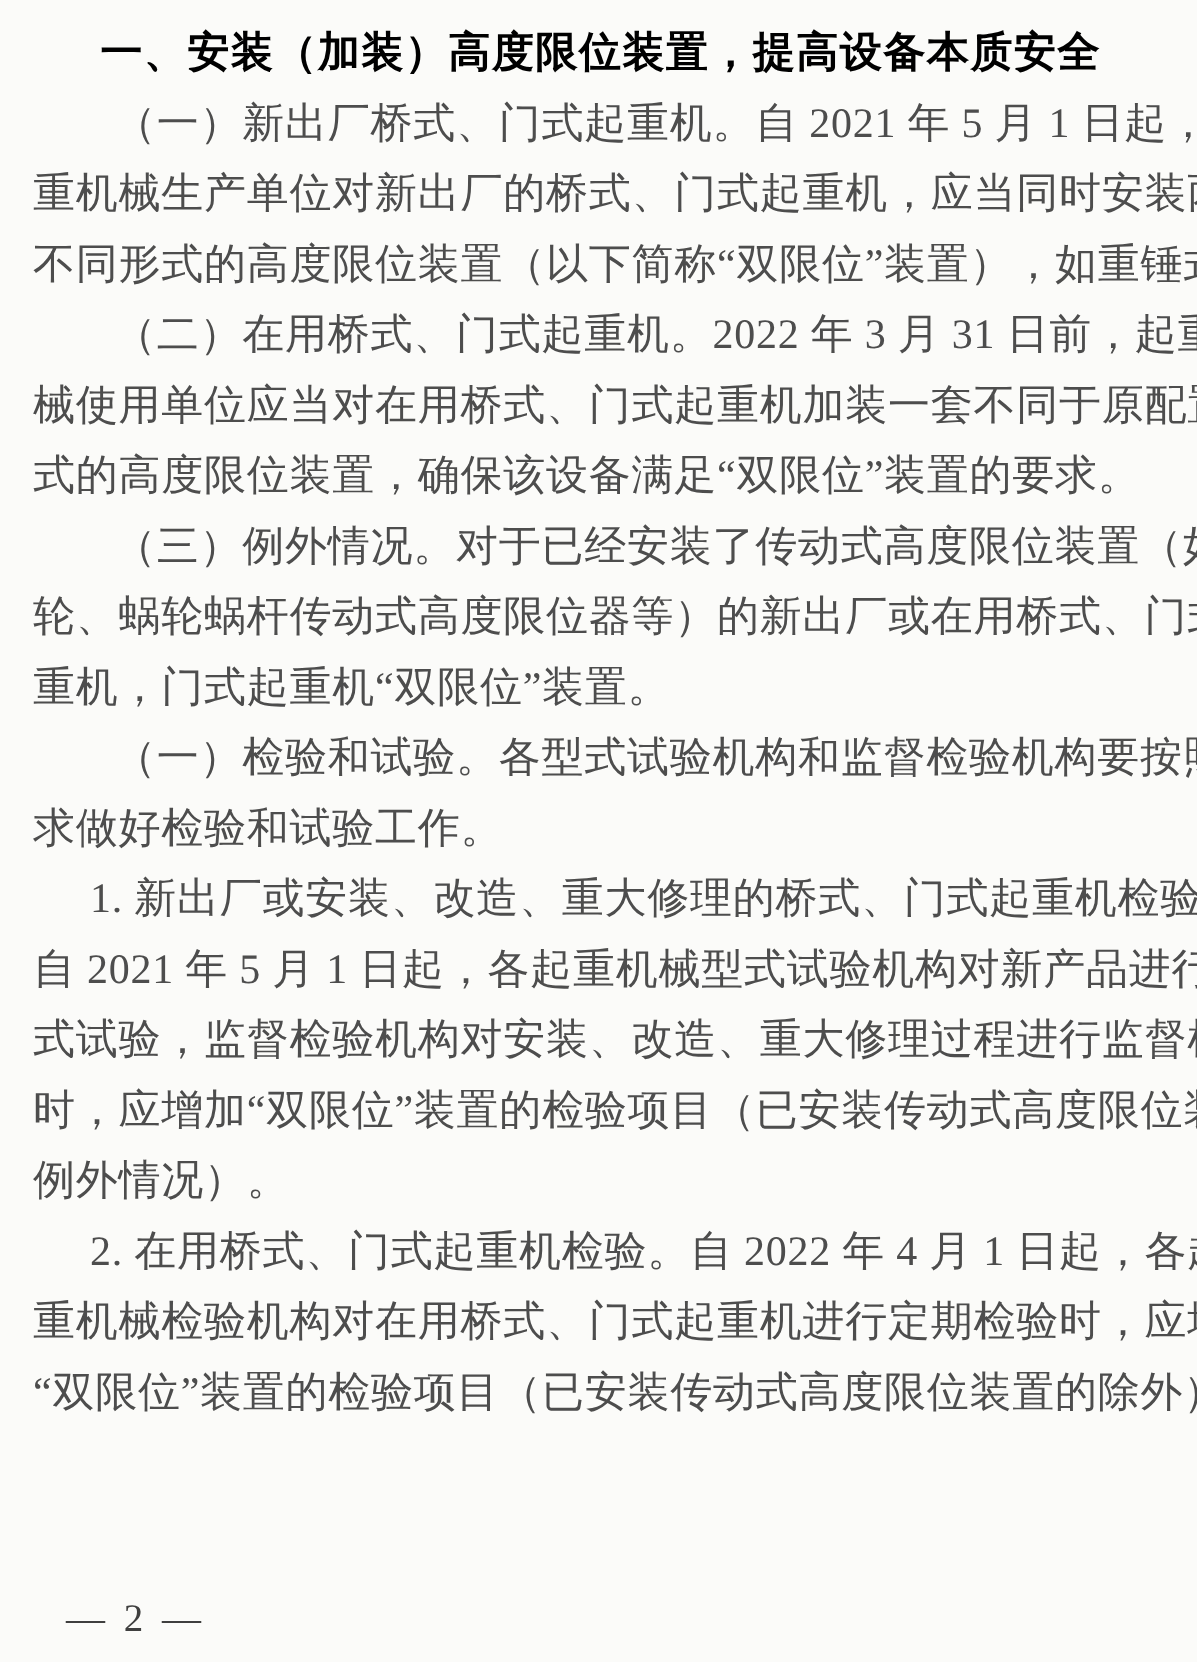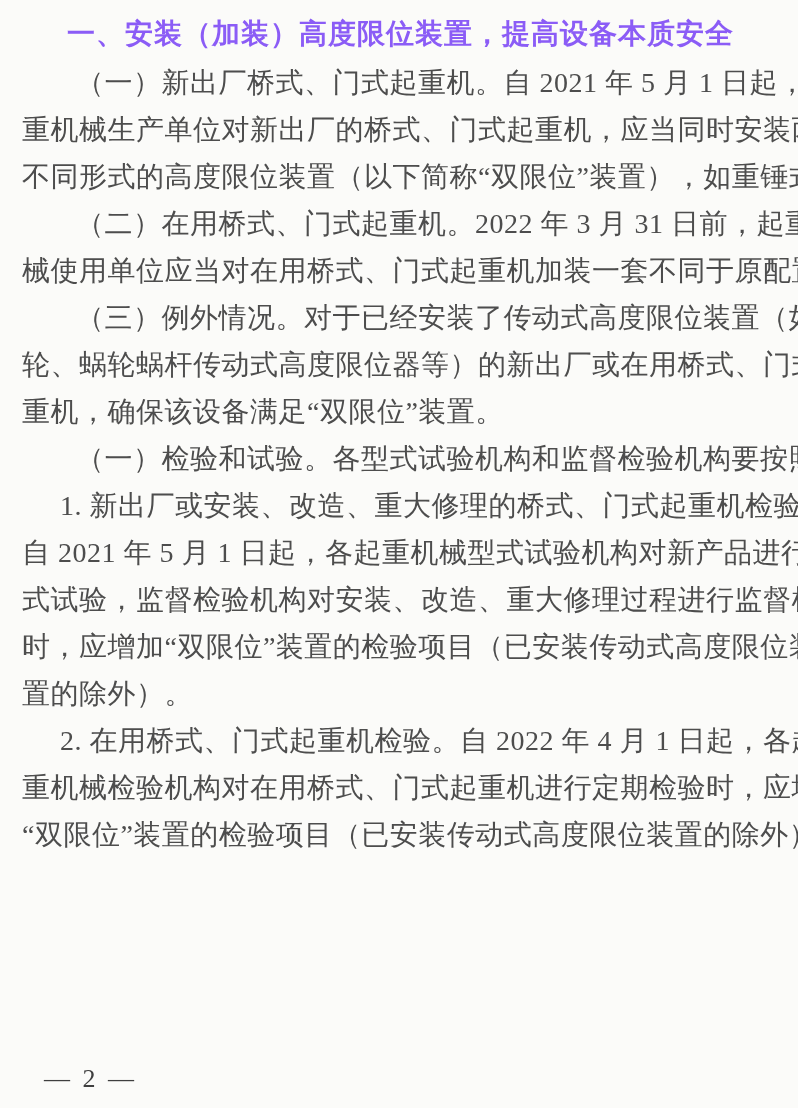--- a/index.html
+++ b/index.html
@@ -20,23 +20,23 @@
     padding: 12px 22px 0 22px;
   }
   .line, .heading {
     font-size: 28px;
     line-height: 47px;
     height: 47px;
     white-space: nowrap;
     letter-spacing: 0.5px;
   }
   .heading {
-    font-family: Liberation Mono, monospace;
+    font-family: Liberation Serif, serif;
     font-weight: 700;
-    color: #8b5cf6;
+    color: #000000;
     text-indent: 45px;
     letter-spacing: 1px;
   }
   .paragraph { margin: 0; }
   .p-paren .first { text-indent: 54px; }
   .p-num .first   { text-indent: 38px; }
   .footer {
     position: absolute;
     left: 44px;
     bottom: 14px;
@@ -57,39 +57,41 @@
 
     <div class="paragraph p-paren">
       <div class="line first">（一）新出厂桥式、门式起重机。自 2021 年 5 月 1 日起，起</div>
       <div class="line">重机械生产单位对新出厂的桥式、门式起重机，应当同时安装两种</div>
       <div class="line">不同形式的高度限位装置（以下简称“双限位”装置），如重锤式、</div>
     </div>
 
     <div class="paragraph p-paren">
       <div class="line first">（二）在用桥式、门式起重机。2022 年 3 月 31 日前，起重机</div>
       <div class="line">械使用单位应当对在用桥式、门式起重机加装一套不同于原配置形</div>
+      <div class="line">式的高度限位装置，确保该设备满足“双限位”装置的要求。</div>
     </div>
 
     <div class="paragraph p-paren">
       <div class="line first">（三）例外情况。对于已经安装了传动式高度限位装置（如齿</div>
       <div class="line">轮、蜗轮蜗杆传动式高度限位器等）的新出厂或在用桥式、门式起</div>
-      <div class="line">重机，确保该设备满足“双限位”装置。</div>
+      <div class="line">重机，门式起重机“双限位”装置。</div>
     </div>
 
 
     <div class="paragraph p-paren">
       <div class="line first">（一）检验和试验。各型式试验机构和监督检验机构要按照要</div>
+      <div class="line">求做好检验和试验工作。</div>
     </div>
 
     <div class="paragraph p-num">
       <div class="line first">1. 新出厂或安装、改造、重大修理的桥式、门式起重机检验。</div>
       <div class="line">自 2021 年 5 月 1 日起，各起重机械型式试验机构对新产品进行型</div>
       <div class="line">式试验，监督检验机构对安装、改造、重大修理过程进行监督检验</div>
       <div class="line">时，应增加“双限位”装置的检验项目（已安装传动式高度限位装</div>
-      <div class="line">置的除外）。</div>
+      <div class="line">例外情况）。</div>
     </div>
 
     <div class="paragraph p-num">
       <div class="line first">2. 在用桥式、门式起重机检验。自 2022 年 4 月 1 日起，各起</div>
       <div class="line">重机械检验机构对在用桥式、门式起重机进行定期检验时，应增加</div>
       <div class="line">“双限位”装置的检验项目（已安装传动式高度限位装置的除外）。</div>
     </div>
 
   </div>
 

